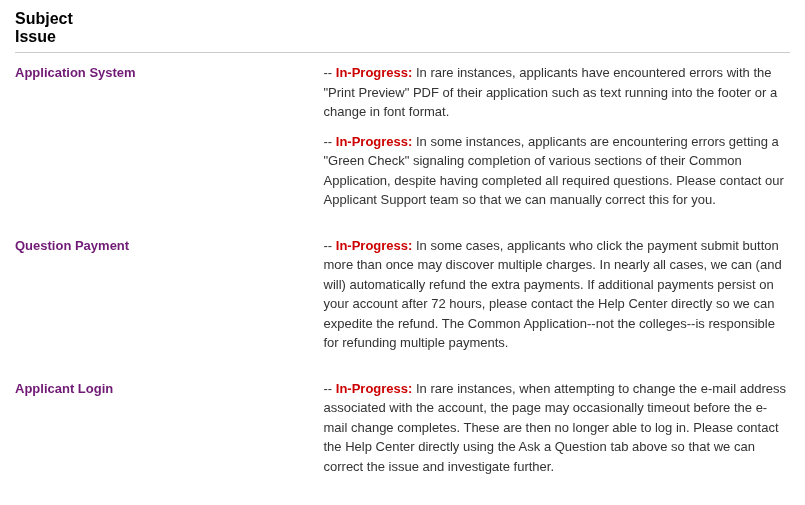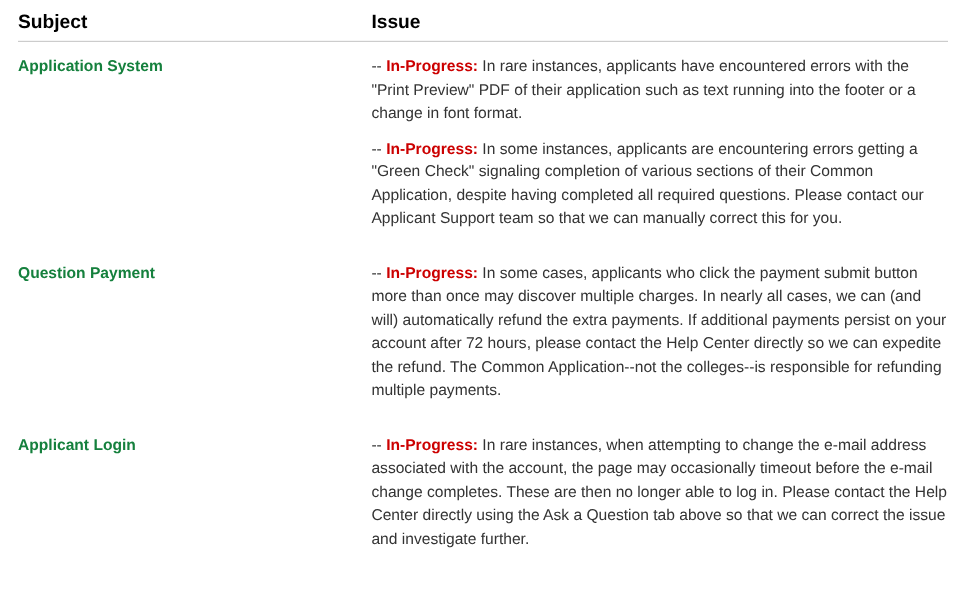--- a/index.html
+++ b/index.html
@@ -17,20 +17,21 @@
       padding: 10px 15px;
     }
     .table-container {
       width: 100%;
     }
     .header-row {
       display: flex;
       border-bottom: 1px solid #ccc;
       padding-bottom: 6px;
       margin-bottom: 10px;
+      flex-direction: column;
     }
     .col-subject {
       width: 38%;
       min-width: 38%;
     }
     .col-issue {
       width: 62%;
     }
     .header-subject, .header-issue {
       font-weight: bold;
@@ -40,32 +41,33 @@
     .data-row {
       display: flex;
       margin-bottom: 18px;
       padding-bottom: 8px;
     }
     .subject-cell {
       width: 38%;
       min-width: 38%;
       padding-right: 10px;
       font-weight: bold;
-      color: #15803d;
+      color: #701a75;
       font-size: 13px;
       padding-top: 2px;
     }
     .issue-cell {
       width: 62%;
       line-height: 1.5;
     }
     .issue-item {
       margin-bottom: 10px;
       font-size: 13px;
       line-height: 1.5;
+      margin-left: 14px;
     }
     .issue-item:last-child {
       margin-bottom: 0;
     }
     .status-label {
       font-weight: bold;
       color: #cc0000;
     }
   </style>
 </head>

